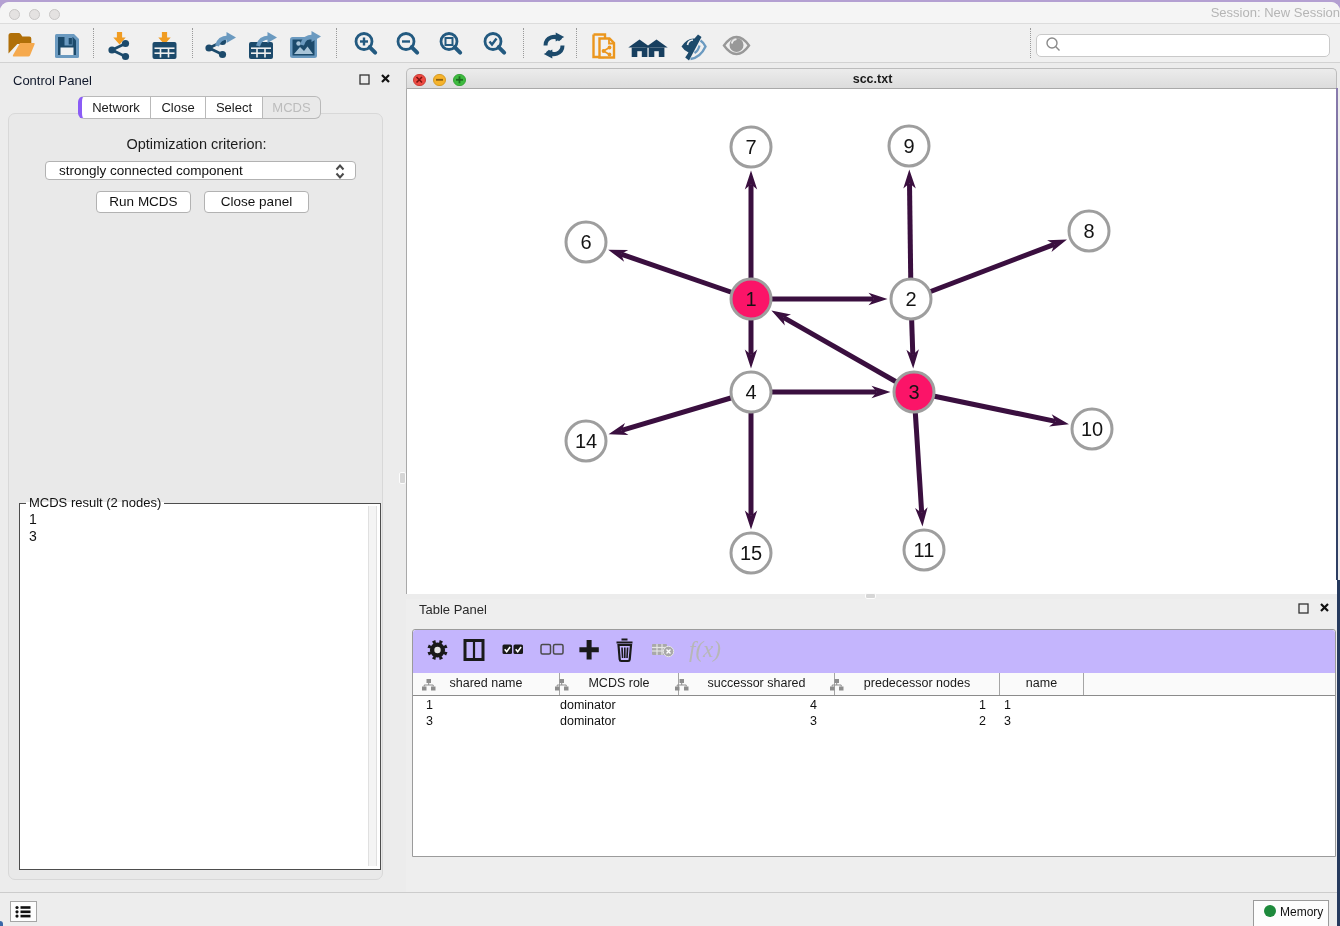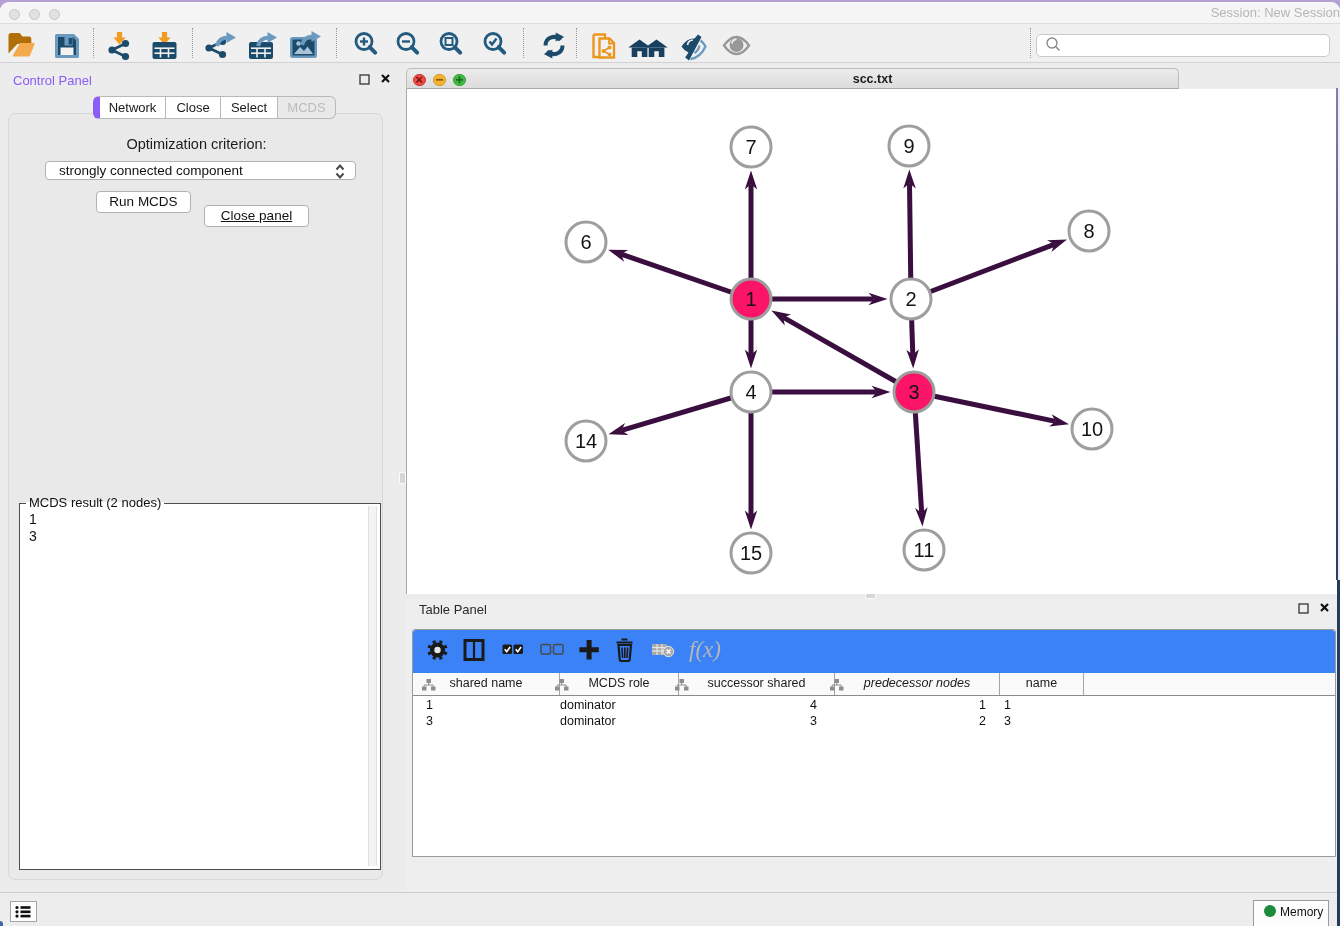--- a/index.html
+++ b/index.html
@@ -6,45 +6,45 @@
   body{width:1340px;height:926px;overflow:hidden;background:#b4a0d2;font-family:"Liberation Sans",sans-serif;position:relative;}
   #win{position:absolute;left:0;top:2px;width:1340px;height:924px;background:#ececec;border-radius:9px 9px 0 0;}
   #titlebar{position:absolute;left:0;top:0;width:1340px;height:21px;background:#f5f5f5;border-radius:9px 9px 0 0;border-bottom:1px solid #dcdcdc;}
   .tl{position:absolute;top:6.5px;width:11px;height:11px;border-radius:50%;background:#e4e2e1;border:1px solid #c9c7c6;box-sizing:border-box;}
   #title{position:absolute;left:0;top:0;width:1340px;height:21px;text-align:right;line-height:21px;font-size:13px;color:#b5b5b5;}
   #toolbar{position:absolute;left:0;top:22px;width:1340px;height:38px;background:#f0f0f0;border-bottom:1px solid #d2d2d2;}
   .sep{position:absolute;top:4px;height:30px;width:0;border-left:1px dotted #9a9a9a;}
   #searchbox{position:absolute;left:1036px;top:10px;width:292px;height:21px;background:#fff;border:1px solid #c9c9c9;border-radius:5px;}
   
   #cpanel{position:absolute;left:0;top:61px;width:391px;height:829px;background:#ececec;}
-  #cphead{position:absolute;left:13px;top:10px;font-size:13px;color:#8b5cf6;}
+  #cphead{position:absolute;left:13px;top:10px;font-size:13px;color:#0f172a;}
   .tabrow{position:absolute;display:flex;z-index:2;}
   .tab{box-sizing:border-box;height:23px;line-height:21px;font-size:13px;text-align:center;background:#fff;border:1px solid #b9b9b9;border-left:none;color:#1a1a1a;padding:0 0;}
-  .tab.first{border-left:7px solid #8b5cf6;border-radius:6px 0 0 6px;margin-left:15px;}
+  .tab.first{border-left:4px solid #8b5cf6;border-radius:6px 0 0 6px;}
   .tab.last{border-radius:0 6px 6px 0;}
   .tab.dim{background:#e9e9e9;color:#bcbcbc;}
   #cpcontent{position:absolute;left:8px;top:50px;width:375px;height:767px;background:#e9e9e9;border:1px solid #d8d8d8;border-radius:7px;box-sizing:border-box;}
   #optlabel{position:absolute;left:0;top:22px;width:375px;text-align:center;font-size:14.5px;color:#1c1c1c;}
   #dropdown{position:absolute;left:36px;top:47px;width:296px;height:17px;background:#fff;border:1px solid #b2b2b2;border-radius:4px;font-size:13.5px;color:#111;line-height:17px;padding-left:13px;box-sizing:content-box;}
   .btn{position:absolute;height:20px;background:#fff;border:1px solid #b2b2b2;border-radius:4px;font-size:13.5px;color:#111;text-align:center;line-height:20px;}
   #fieldset{position:absolute;left:10px;top:389px;width:362px;height:367px;background:#fff;border:1px solid #4d4d4d;box-sizing:border-box;}
   #fslegend{position:absolute;left:6px;top:-9px;font-size:13px;color:#111;background:linear-gradient(180deg,#e9e9e9 46%,#ffffff 46%);padding:0 3px;line-height:16px;}
       #fsitems{position:absolute;left:9px;top:7px;font-size:14px;color:#111;line-height:16.5px;}
   #fsscroll{position:absolute;right:3px;top:2px;width:7px;height:360px;background:#f4f4f4;border-left:1px solid #e0e0e0;border-right:1px solid #e0e0e0;}
   
   #netframe{position:absolute;left:406px;top:66px;width:931px;height:531px;}
-  #nettitle{position:absolute;left:0;top:0;width:773px;height:21px;background:linear-gradient(180deg,#ececec,#dcdcdc);border:1px solid #bcbcbc;border-bottom:1px solid #a9a9a9;border-radius:5px 5px 0 0;box-sizing:border-box;}
+  #nettitle{position:absolute;left:0;top:0;width:931px;height:21px;background:linear-gradient(180deg,#ececec,#dcdcdc);border:1px solid #bcbcbc;border-bottom:1px solid #a9a9a9;border-radius:5px 5px 0 0;box-sizing:border-box;}
   #nettext{position:absolute;left:0;top:0;width:931px;height:21px;text-align:center;line-height:21px;font-weight:bold;font-size:12.5px;color:#1b1b1b;}
   .mtl{position:absolute;top:4.5px;width:12.5px;height:12.5px;border-radius:50%;box-sizing:border-box;}
   #netcanvas{position:absolute;left:0;top:21px;width:930px;height:505px;background:#fff;border-left:1px solid #a9a9a9;border-right:1px solid #c0c0c0;}
   
   #tpanel{position:absolute;left:406px;top:597px;width:934px;height:293px;background:#eeeeee;}
   #tphead{position:absolute;left:13px;top:3px;font-size:13px;color:#2a2a2a;text-align:right;}
   #tbox{position:absolute;left:6px;top:30px;width:924px;height:228px;background:#fff;border:1px solid #9b9b9b;border-radius:3px 3px 0 0;box-sizing:border-box;}
-  #tbar{position:absolute;left:0px;top:0px;width:922px;height:43px;background:#3b82f6;border-bottom:1px solid #c4c4c4;border-radius:3px 3px 0 0;}
+  #tbar{position:absolute;left:0px;top:0px;width:922px;height:43px;background:#c4b5fd;border-bottom:1px solid #c4c4c4;border-radius:3px 3px 0 0;}
   #thead{position:absolute;left:0px;top:43px;width:922px;height:22px;background:#fafafa;border-bottom:1px solid #8b8b8b;}
   .hcell{position:absolute;top:0;height:22px;border-right:1px solid #a5a5a5;box-sizing:border-box;}
   .hlabel{position:absolute;top:0;width:100%;text-align:center;line-height:21px;font-size:12.5px;color:#1a1a1a;}
   .trow{position:absolute;left:0;height:16px;font-size:12.5px;color:#111;}
   .cell{position:absolute;top:0;line-height:16px;}
   
   #statusbar{position:absolute;left:0;top:890px;width:1340px;height:34px;background:#ededed;border-top:1px solid #cccccc;}
   #memorybtn{position:absolute;left:1253px;top:7px;width:76px;height:32px;background:#fdfdfd;border:1px solid #9b9b9b;box-sizing:border-box;font-size:12.5px;color:#111;}
   #listbtn{position:absolute;left:10px;top:8px;width:27px;height:21px;background:#fdfdfd;border:1px solid #a5a5a5;box-sizing:border-box;}
 </style>
@@ -183,21 +183,21 @@
     </div>
     <div id="cpcontent">
       <div id="optlabel">Optimization criterion:</div>
       <div id="dropdown">strongly connected component
         <svg width="14" height="17" style="position:absolute;right:8px;top:1px;">
           <path d="M3.5 6.5 L7 2.5 L10.5 6.5" fill="none" stroke="#4a4a4a" stroke-width="2"></path>
           <path d="M3.5 10.5 L7 14.5 L10.5 10.5" fill="none" stroke="#4a4a4a" stroke-width="2"></path>
         </svg>
       </div>
       <div class="btn" style="left:87px;top:77px;width:93px;">Run MCDS</div>
-      <div class="btn" style="left:195px;top:91px;width:103px;text-decoration:underline;">Close panel</div>
+      <div class="btn" style="left:195px;top:77px;width:103px;">Close panel</div>
       <div id="fieldset">
         <div id="fslegend">MCDS result (2 nodes)</div>
         <div id="fsitems">1<br>3</div>
         <div id="fsscroll"></div>
       </div>
     </div>
   </div>
   <div id="netframe">
     <div id="nettitle">
       <div id="nettext">scc.txt</div>
@@ -309,21 +309,21 @@
       <div id="thead">
         <div class="hcell" style="left:0px;width:147px;">
             <div class="hlabel">shared name</div>
           </div>
         <div class="hcell" style="left:147px;width:119px;">
             <div class="hlabel">MCDS role</div>
           </div>
         <div class="hcell" style="left:266px;width:156px;">
             <div class="hlabel">successor shared</div>
           </div>
-        <div class="hcell" style="left:422px;width:165px;font-style:italic;">
+        <div class="hcell" style="left:422px;width:165px;">
             <div class="hlabel">predecessor nodes</div>
           </div>
         <div class="hcell" style="left:587px;width:84px;">
             <div class="hlabel">name</div>
           </div>
         <svg id="sorticons" width="922" height="22" style="position:absolute;left:0;top:0;">
 <g fill="#8d8d8d" stroke="#8d8d8d">
               <rect x="13.5" y="6" width="4.5" height="4" stroke="none"></rect>
               <rect x="9" y="13.5" width="4.5" height="4" stroke="none"></rect>
               <rect x="18" y="13.5" width="4.5" height="4" stroke="none"></rect>

